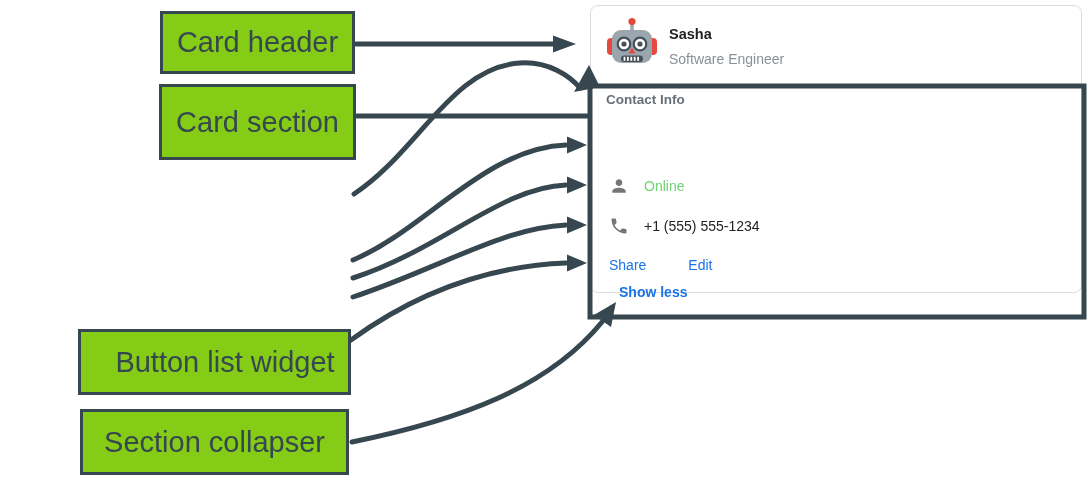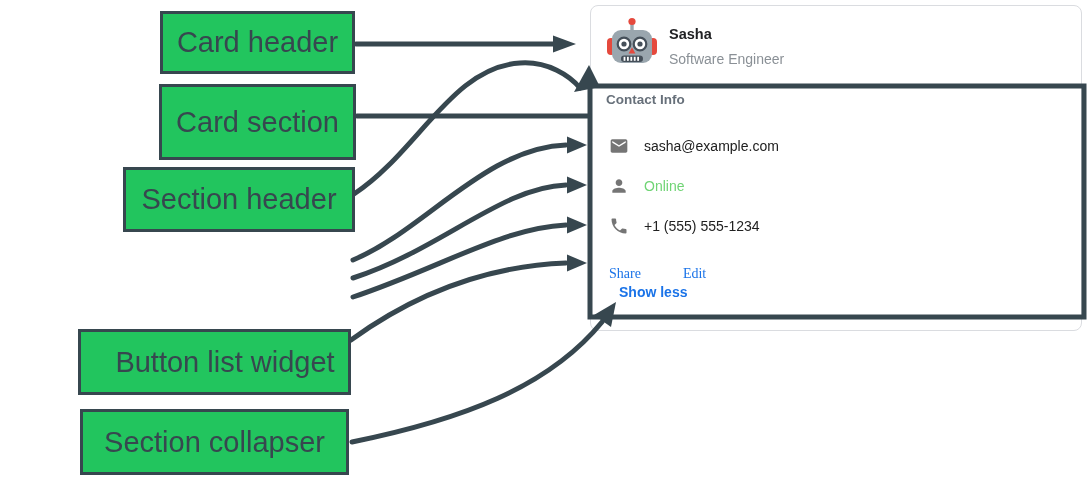--- a/index.html
+++ b/index.html
@@ -3,21 +3,21 @@
 <meta charset="utf-8">
 <style>
   html,body { margin:0; padding:0; background:#ffffff; }
   .canvas {
     position:relative; width:1090px; height:494px;
     font-family:"Liberation Sans", sans-serif; overflow:hidden; background:#fff;
   }
 
   
   .card {
-    position:absolute; left:590px; top:5px; width:492px; height:326px;
+    position:absolute; left:590px; top:5px; width:492px; height:288px;
     background:#fff; border:1px solid #DADCE0; border-radius:8px; box-sizing:border-box;
   }
   .avatar { position:absolute; left:13px; top:9px; width:56px; height:56px; }
   .card-title {
     position:absolute; left:78px; top:20px;
     font-size:14.5px; font-weight:700; color:#202124;
   }
   .card-subtitle {
     position:absolute; left:78px; top:45px;
     font-size:14px; color:#8A9096;
@@ -26,37 +26,37 @@
     position:absolute; left:15px; top:86px;
     font-size:13.5px; font-weight:700; color:#67707A;
   }
   .row { position:absolute; left:18px; height:20px; display:flex; align-items:center; gap:15px; }
   .row-email  { top:130px; }
   .row-online { top:170px; }
   .row-phone  { top:210px;justify-content:center; }
   .row svg { width:20px; height:20px; flex:0 0 auto; }
   .row-text { font-size:14px; color:#212121; white-space:nowrap; }
   .row-text.online { color:#70D475; }
-  .btn-row { position:absolute; left:18px; top:260px; display:flex; gap:42px;font-family:Liberation Serif, serif; }
+  .btn-row { position:absolute; left:18px; top:251px; display:flex; gap:42px; }
   .link { color:#1A73E8; font-size:14px; font-weight:500; cursor:pointer; white-space:nowrap; }
   .collapser { position:absolute; left:28px; top:278px; font-weight:700; }
 
   
   .overlay {
     position:absolute; left:0; top:0; width:1090px; height:494px;
     pointer-events:none;
   }
   .overlay .stroke { stroke:#37474F; stroke-width:5; fill:none; stroke-linecap:round; }
   .overlay .head { fill:#37474F; stroke:none; }
 
   
   .label {
     position:absolute; box-sizing:border-box;
     display:flex; align-items:center; justify-content:center;
-    background:#22c55e; border:3px solid #37474F;
+    background:#84cc16; border:3px solid #37474F;
     color:#37474F; font-size:29px; white-space:nowrap;
   }
   .label-1 { left:160px; top:11px;  width:195px; height:63px; }
   .label-2 { left:159px; top:84px;  width:197px; height:76px; }
   .label-3 { left:123px; top:167px; width:232px; height:65px; }
   .label-4 { left:12px;  top:249px; width:341px; height:66px; }
   .label-5 { left:78px;  top:329px; width:273px; height:66px;padding-left:21px; }
   .label-6 { left:80px;  top:409px; width:269px; height:66px; }
 </style>
 </head>
@@ -87,26 +87,20 @@
           <rect x="33.2" y="41.8" width="1.8" height="4"></rect>
         </g>
       </svg>
     </div>
 
     <div class="card-title">Sasha</div>
     <div class="card-subtitle">Software Engineer</div>
 
     <div class="section-title">Contact Info</div>
 
-    <div class="row row-email">
-      <svg viewBox="0 0 24 24" aria-hidden="true">
-        <path fill="#757575" d="M20 4H4c-1.1 0-1.99.9-1.99 2L2 18c0 1.1.9 2 2 2h16c1.1 0 2-.9 2-2V6c0-1.1-.9-2-2-2zm0 4l-8 5-8-5V6l8 5 8-5v2z"></path>
-      </svg>
-      <span class="row-text">sasha@example.com</span>
-    </div>
 
     <div class="row row-online">
       <svg viewBox="0 0 24 24" aria-hidden="true">
         <path fill="#757575" d="M12 12c2.21 0 4-1.79 4-4s-1.79-4-4-4-4 1.79-4 4 1.79 4 4 4zm0 2c-2.67 0-8 1.34-8 4v2h16v-2c0-2.66-5.33-4-8-4z"></path>
       </svg>
       <span class="row-text online">Online</span>
     </div>
 
     <div class="row row-phone">
       <svg viewBox="0 0 24 24" aria-hidden="true">
@@ -158,17 +152,16 @@
     </g>
 
     <g>
       <path class="stroke" d="M352 442 C460 420 548 388 602 322"></path>
       <polygon class="head" points="616,302 611,327 594,315"></polygon>
     </g>
   </svg>
 
   <div class="label label-1">Card header</div>
   <div class="label label-2">Card section</div>
-  <div class="label label-3">Section header</div>
   <div class="label label-5">Button list widget</div>
   <div class="label label-6">Section collapser</div>
 
 </div>
 
 </body></html>

